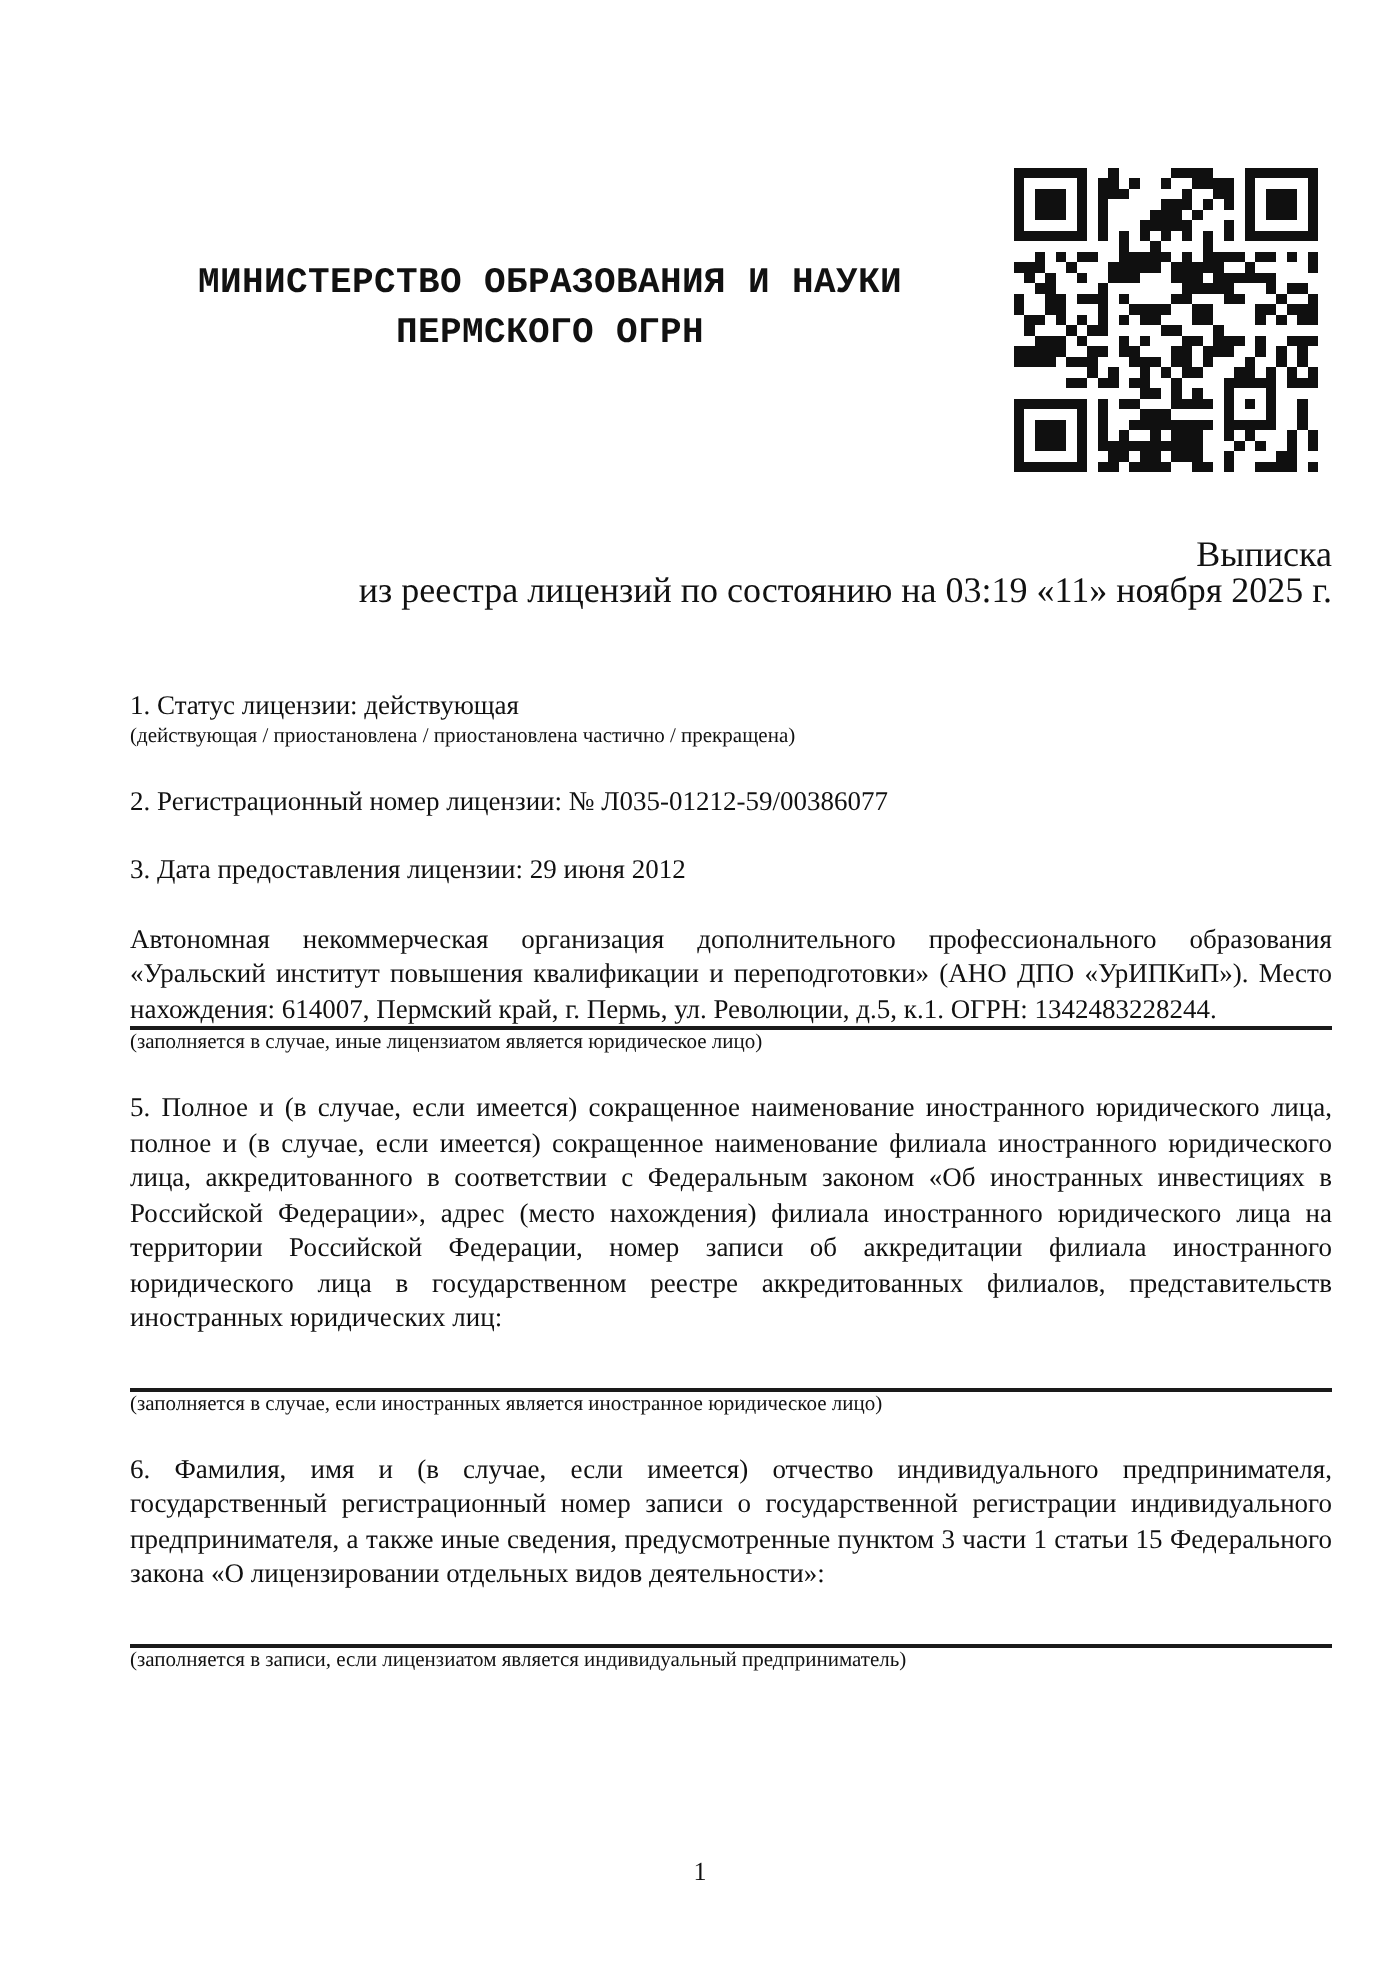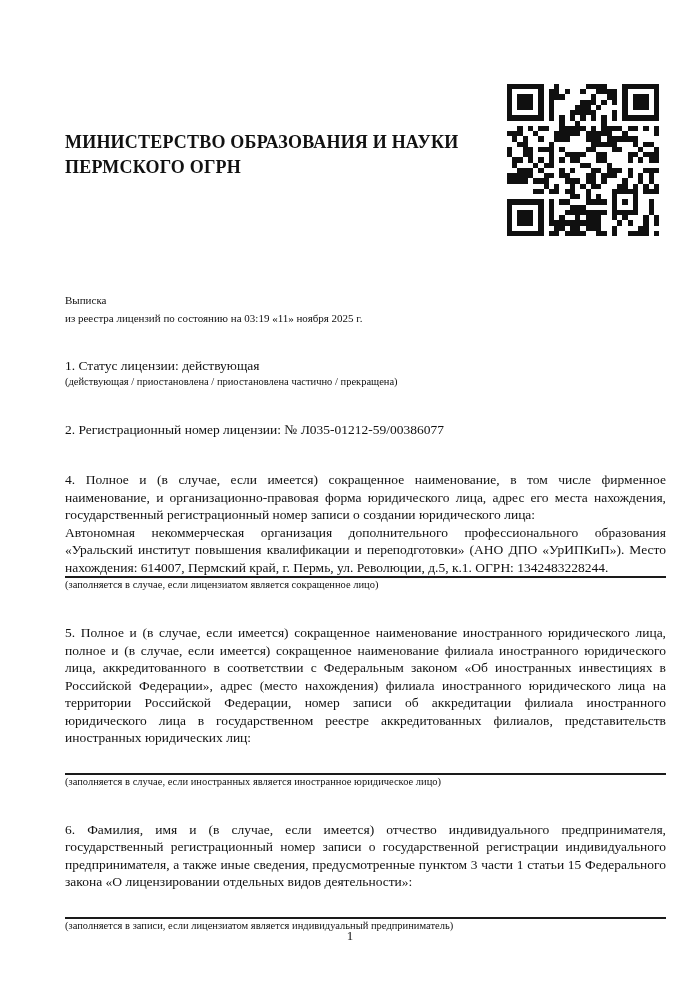--- a/index.html
+++ b/index.html
@@ -15,20 +15,22 @@
     background: #ffffff;
     color: #111111;
     font-family: "Liberation Serif", "DejaVu Serif", serif;
     overflow: hidden;
   }
   
   .authority-header {
     padding-top: 130px;
     margin-left: 65px;
     width: 420px;
+    text-align: center;
+    font-family: Liberation Mono, monospace;
   }
   .authority-name {
     font-size: 18px;
     line-height: 25px;
     font-weight: bold;
     letter-spacing: 0.2px;
   }
   .authority-caption {
     margin-top: 3px;
     font-size: 11px;
@@ -37,37 +39,37 @@
   .qr {
     position: absolute;
     left: 507px;
     top: 84px;
     width: 152px;
     height: 152px;
   }
   .qr svg { display: block; width: 152px; height: 152px; }
   
   .doc-title {
-    margin-top: 112px;
+    margin-top: 89px;
     margin-left: 65px;
     width: 601px;
-    text-align: left;
-    font-size: 11px;
+    text-align: right;
+    font-size: 18px;
     line-height: 17.5px;
   }
   
   .body {
     margin-left: 65px;
     width: 601px;
     font-size: 13.5px;
     line-height: 17.5px;
   }
   .body p { margin: 0; }
-  .item { margin-top: 33px; }
-  .item-first { margin-top: 30px; }
+  .item { margin-top: 17px; }
+  .item-first { margin-top: 40px; }
   .para-just { text-align: justify; }
   .note {
     text-align: left;
     font-size: 10.5px;
     line-height: 13px;
   }
   .note-plain { margin-top: 2px; }
   .rule {
     border: 0;
     border-top: 2px solid #1a1a1a;
@@ -529,26 +531,28 @@
 
     <div class="item item-first">
       <p>1. Статус лицензии: действующая</p>
       <p class="note note-plain">(действующая / приостановлена / приостановлена частично / прекращена)</p>
     </div>
 
     <div class="item">
       <p>2. Регистрационный номер лицензии: № Л035-01212-59/00386077</p>
     </div>
 
-
     <div class="item">
-      <p class="para-just">4. Полное и (в случае, если имеется) сокращенное наименование, в том числе фирменное наименование, и организационно-правовая форма юридического лица, адрес его места нахождения, государственный регистрационный номер записи о создании юридического лица:</p>
+      <p>3. Дата предоставления лицензии: 29 июня 2012</p>
+    </div>
+
+    <div class="item">
       <p class="para-just">Автономная некоммерческая организация дополнительного профессионального образования «Уральский институт повышения квалификации и переподготовки» (АНО ДПО «УрИПКиП»). Место нахождения: 614007, Пермский край, г. Пермь, ул. Революции, д.5, к.1. ОГРН: 1342483228244.</p>
       <hr class="rule">
-      <p class="note rule-note">(заполняется в случае, если лицензиатом является сокращенное лицо)</p>
+      <p class="note rule-note">(заполняется в случае, иные лицензиатом является юридическое лицо)</p>
     </div>
 
     <div class="item">
       <p class="para-just">5. Полное и (в случае, если имеется) сокращенное наименование иностранного юридического лица, полное и (в случае, если имеется) сокращенное наименование филиала иностранного юридического лица, аккредитованного в соответствии с Федеральным законом «Об иностранных инвестициях в Российской Федерации», адрес (место нахождения) филиала иностранного юридического лица на территории Российской Федерации, номер записи об аккредитации филиала иностранного юридического лица в государственном реестре аккредитованных филиалов, представительств иностранных юридических лиц:</p>
       <div class="value-space"></div>
       <hr class="rule">
       <p class="note rule-note">(заполняется в случае, если иностранных является иностранное юридическое лицо)</p>
     </div>
 
     <div class="item">

